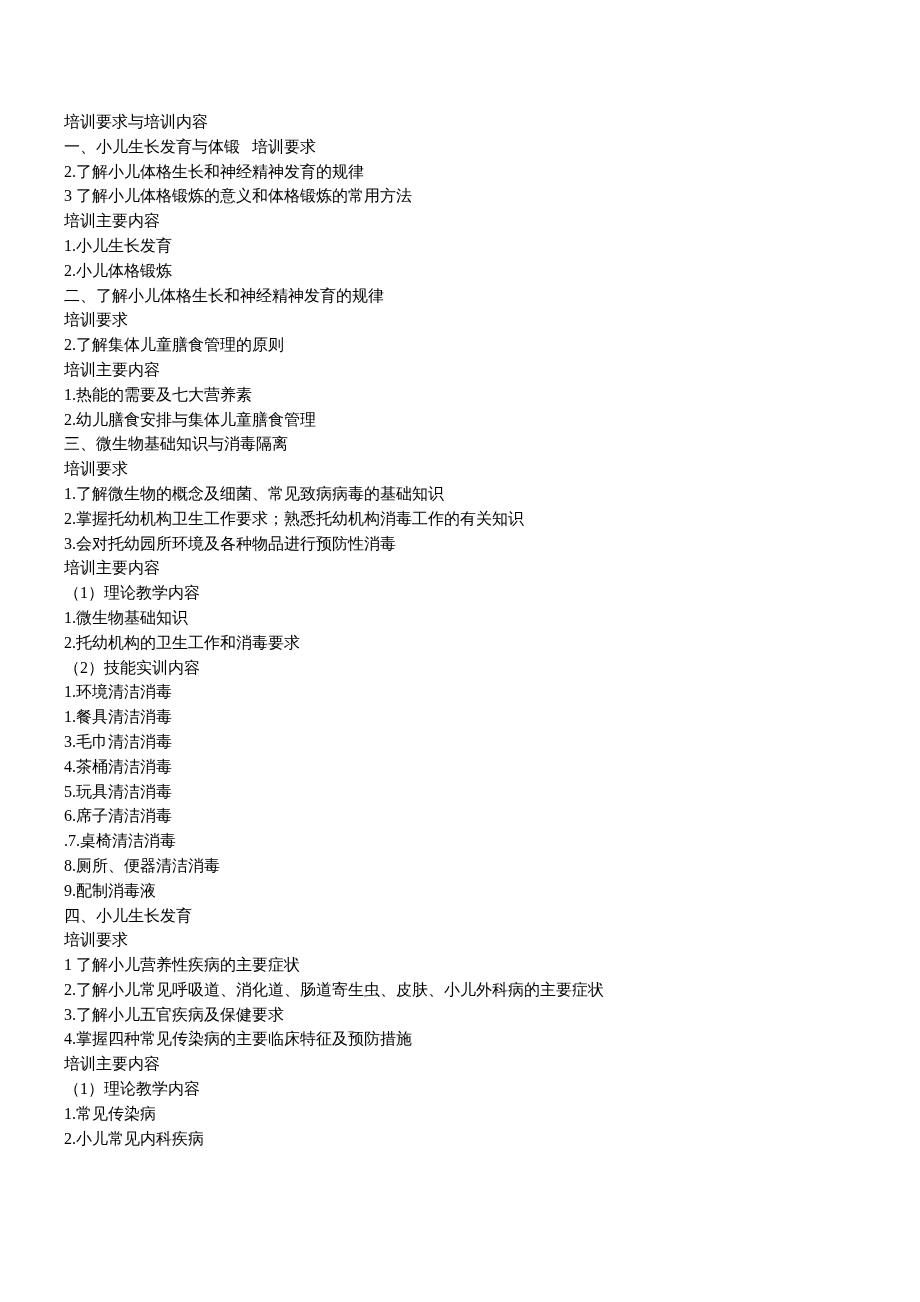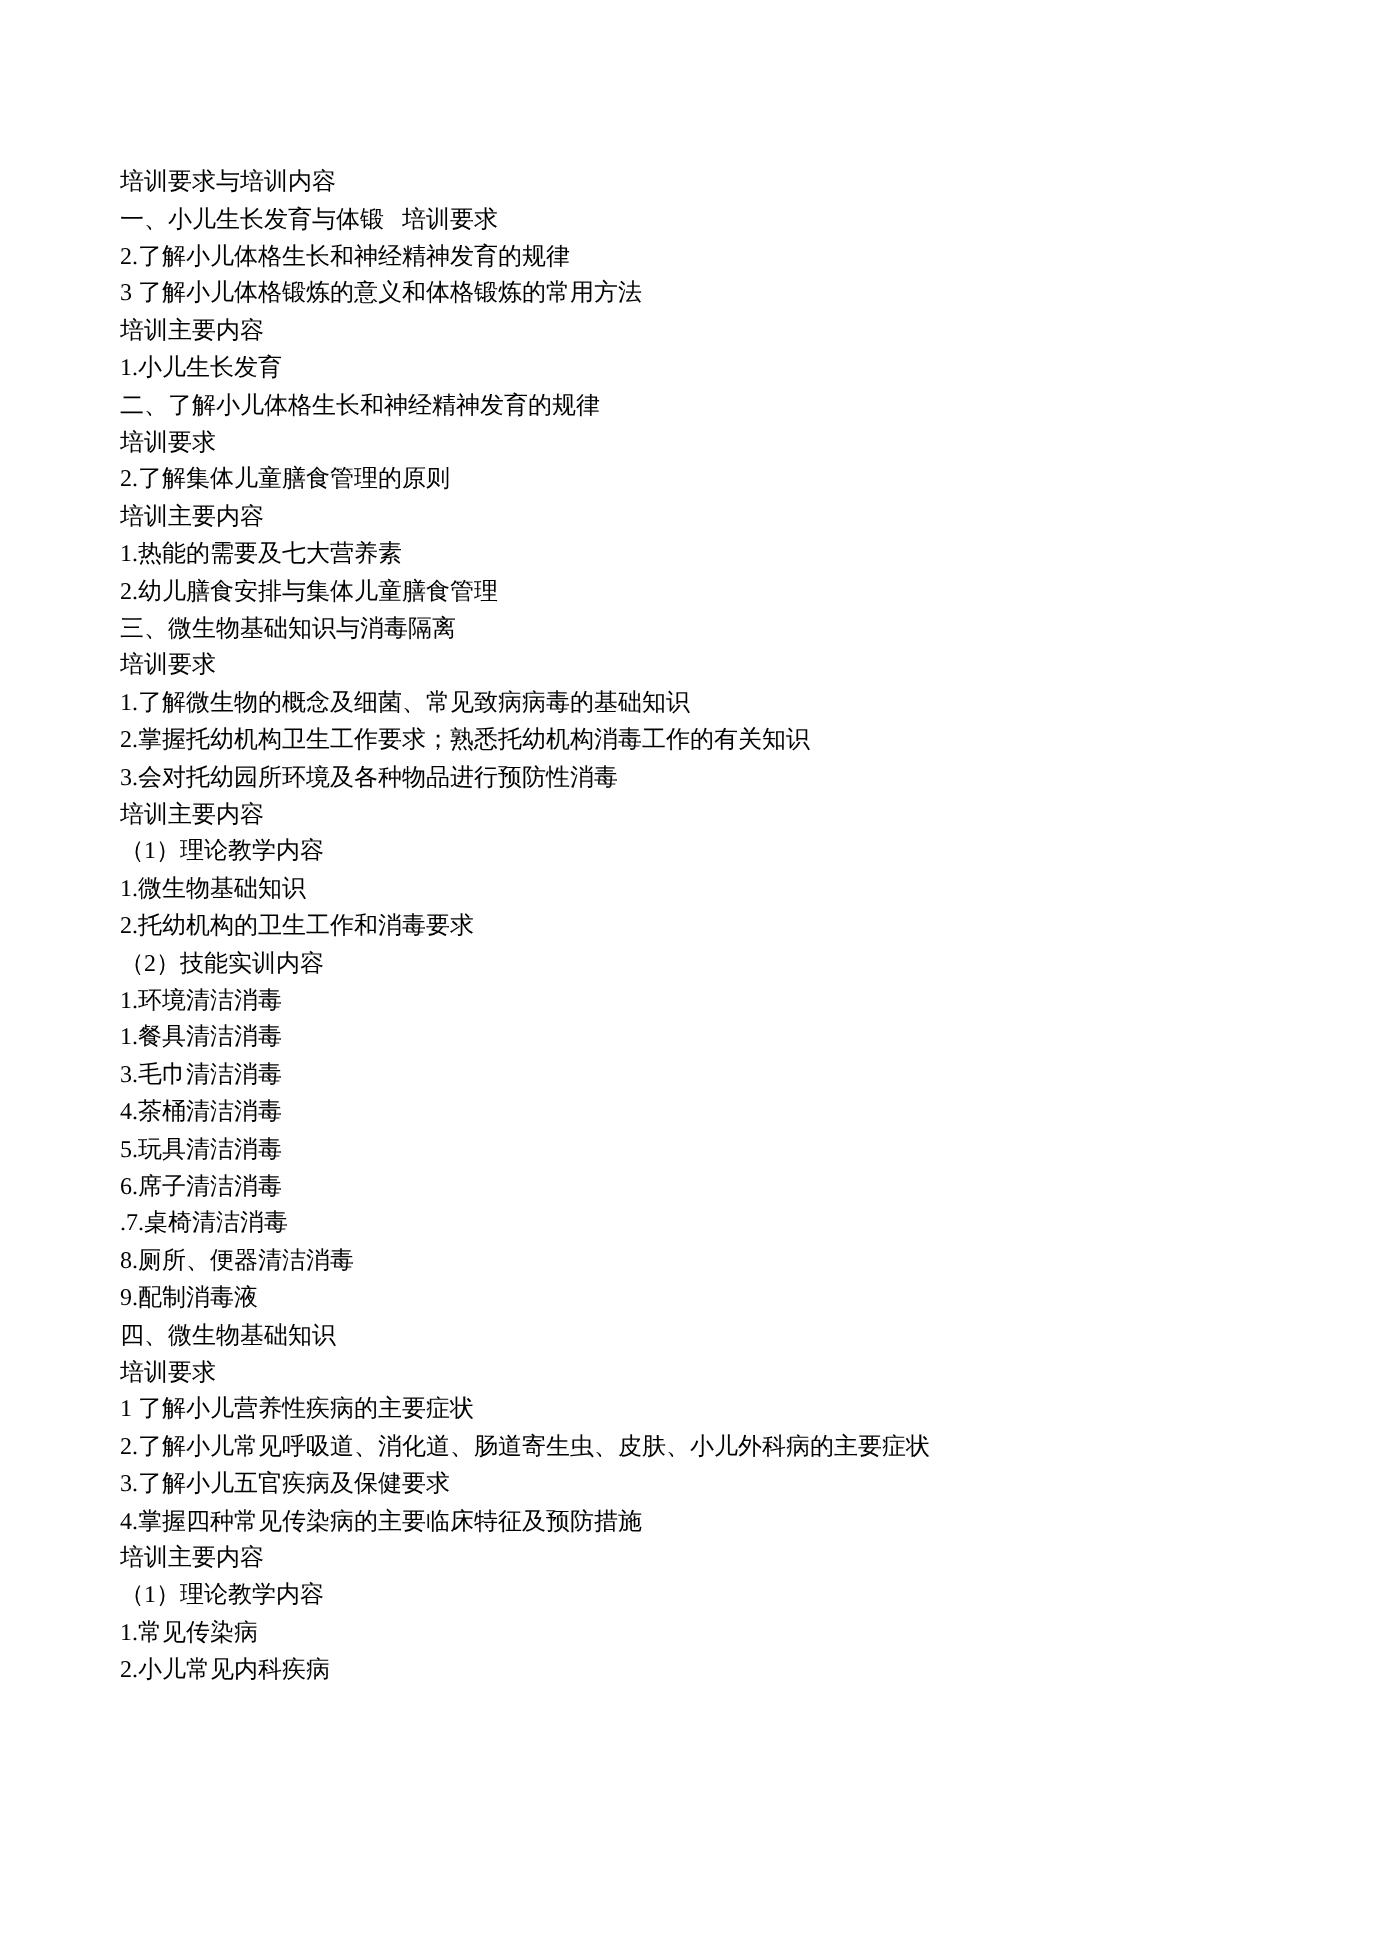--- a/index.html
+++ b/index.html
@@ -7,37 +7,38 @@
     padding: 0;
     background: #ffffff;
     font-family: "SimSun", "宋体", serif;
     font-size: 16px;
     line-height: 1.55;
     color: #000000;
   }
   .page {
     width: 920px;
     min-height: 1302px;
-    padding: 110px 130px 60px 80px;
+    padding: 110px 130px 60px 64px;
     box-sizing: border-box;
   }
   .line {
     white-space: pre-wrap;
   }
 </style>
 </head>
 <body>
 
 <div class="page">
   <div class="line">培训要求与培训内容</div>
   <div class="line">一、小儿生长发育与体锻   培训要求</div>
   <div class="line">2.了解小儿体格生长和神经精神发育的规律</div>
   <div class="line">3 了解小儿体格锻炼的意义和体格锻炼的常用方法</div>
   <div class="line">培训主要内容</div>
   <div class="line">1.小儿生长发育</div>
+  <div class="line">2.小儿体格锻炼</div>
   <div class="line">二、了解小儿体格生长和神经精神发育的规律</div>
   <div class="line">培训要求</div>
   <div class="line">2.了解集体儿童膳食管理的原则</div>
   <div class="line">培训主要内容</div>
   <div class="line">1.热能的需要及七大营养素</div>
   <div class="line">2.幼儿膳食安排与集体儿童膳食管理</div>
   <div class="line">三、微生物基础知识与消毒隔离</div>
   <div class="line">培训要求</div>
   <div class="line">1.了解微生物的概念及细菌、常见致病病毒的基础知识</div>
   <div class="line">2.掌握托幼机构卫生工作要求；熟悉托幼机构消毒工作的有关知识</div>
@@ -49,21 +50,21 @@
   <div class="line">（2）技能实训内容</div>
   <div class="line">1.环境清洁消毒</div>
   <div class="line">1.餐具清洁消毒</div>
   <div class="line">3.毛巾清洁消毒</div>
   <div class="line">4.茶桶清洁消毒</div>
   <div class="line">5.玩具清洁消毒</div>
   <div class="line">6.席子清洁消毒</div>
   <div class="line">.7.桌椅清洁消毒</div>
   <div class="line">8.厕所、便器清洁消毒</div>
   <div class="line">9.配制消毒液</div>
-  <div class="line">四、微生物基础知识</div>
+  <div class="line">四、小儿生长发育</div>
   <div class="line">培训要求</div>
   <div class="line">1 了解小儿营养性疾病的主要症状</div>
   <div class="line">2.了解小儿常见呼吸道、消化道、肠道寄生虫、皮肤、小儿外科病的主要症状</div>
   <div class="line">3.了解小儿五官疾病及保健要求</div>
   <div class="line">4.掌握四种常见传染病的主要临床特征及预防措施</div>
   <div class="line">培训主要内容</div>
   <div class="line">（1）理论教学内容</div>
   <div class="line">1.常见传染病</div>
   <div class="line">2.小儿常见内科疾病</div>
 </div>

